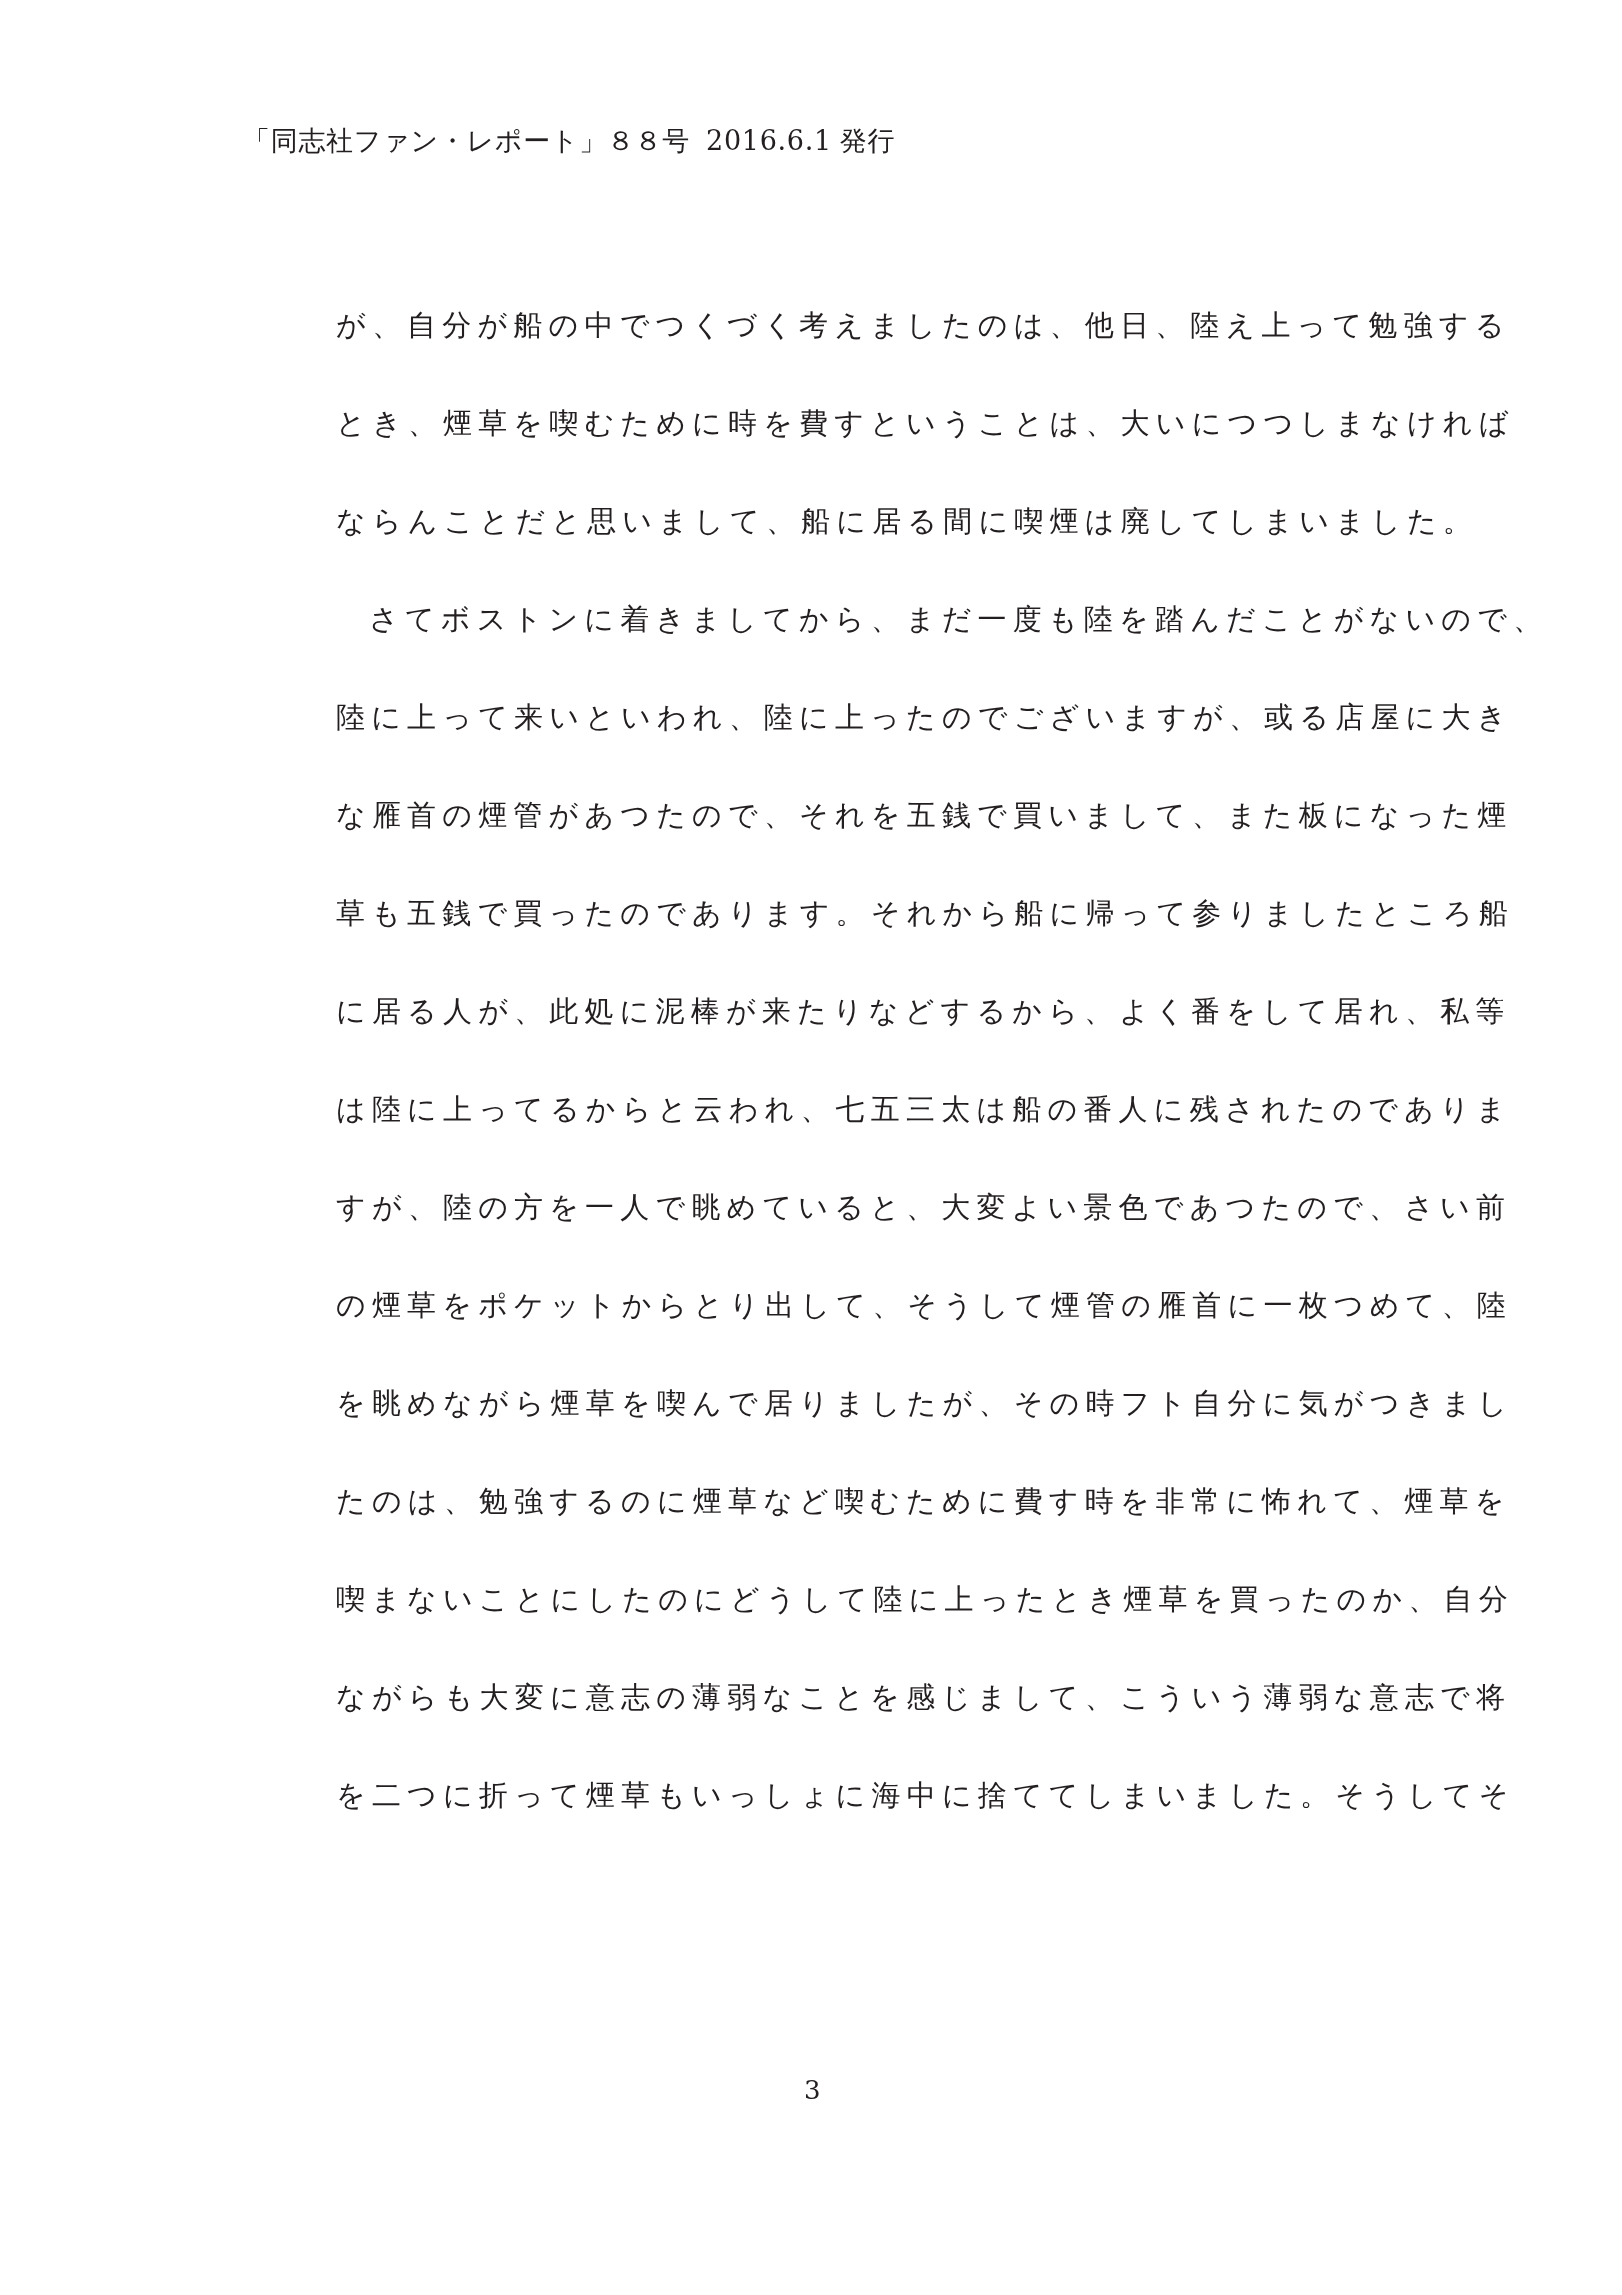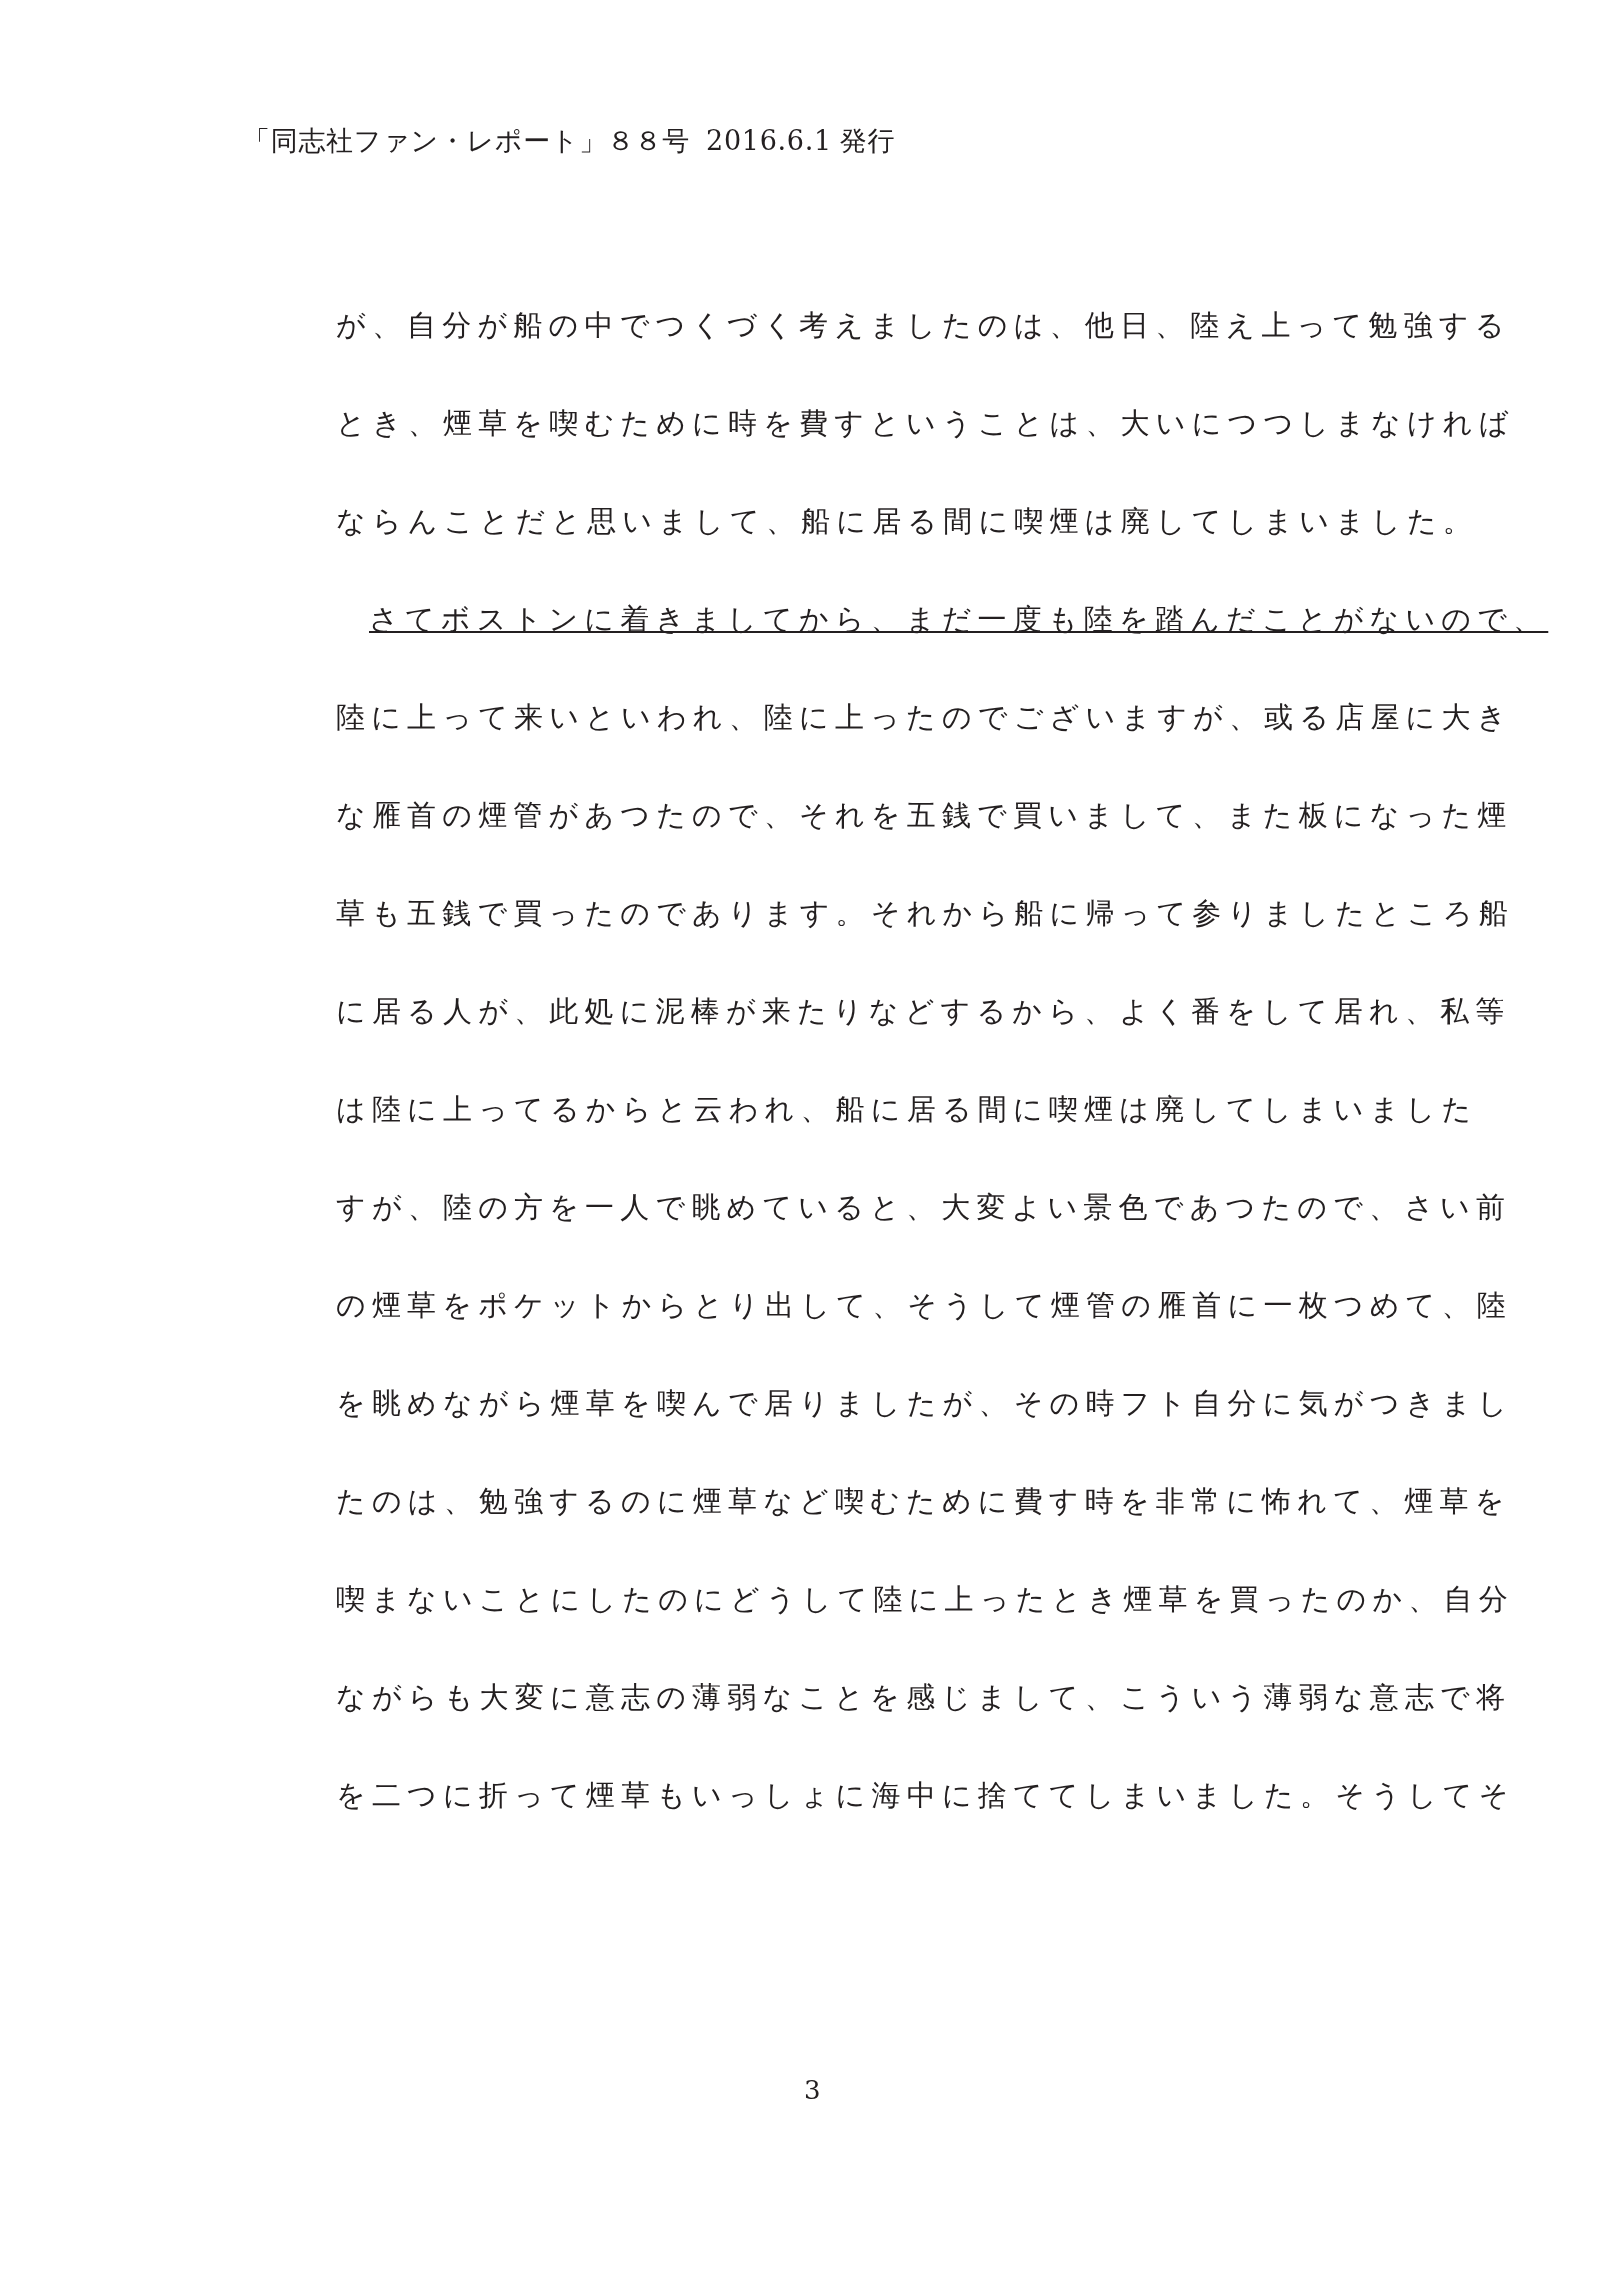--- a/index.html
+++ b/index.html
@@ -39,21 +39,20 @@
     .text-line {
       height: 98px;
       font-size: 29px;
       line-height: 59px;
       letter-spacing: 6.2px;
       white-space: nowrap;
       overflow: visible;
     }
     .text-line.indent {
       padding-left: 33px;
-      text-decoration: underline;
     }
     .end-mark {
       display: inline-block;
       width: 23.6px;
       height: 23.6px;
       background: #231f20;
       vertical-align: -1.3px;
       margin-left: 3.9px;
     }
     .page-number {
@@ -74,21 +73,21 @@
 
 <div class="body-text">
   <div class="text-line">が、自分が船の中でつくづく考えましたのは、他日、陸え上って勉強する</div>
   <div class="text-line">とき、煙草を喫むために時を費すということは、大いにつつしまなければ</div>
   <div class="text-line">ならんことだと思いまして、船に居る間に喫煙は廃してしまいました。</div>
   <div class="text-line indent">さてボストンに着きましてから、まだ一度も陸を踏んだことがないので、</div>
   <div class="text-line">陸に上って来いといわれ、陸に上ったのでございますが、或る店屋に大き</div>
   <div class="text-line">な雁首の煙管があつたので、それを五銭で買いまして、また板になった煙</div>
   <div class="text-line">草も五銭で買ったのであります。それから船に帰って参りましたところ船</div>
   <div class="text-line">に居る人が、此処に泥棒が来たりなどするから、よく番をして居れ、私等</div>
-  <div class="text-line">は陸に上ってるからと云われ、船に居る間に喫煙は廃してしまいました</div>
+  <div class="text-line">は陸に上ってるからと云われ、七五三太は船の番人に残されたのでありま</div>
   <div class="text-line">すが、陸の方を一人で眺めていると、大変よい景色であつたので、さい前</div>
   <div class="text-line">の煙草をポケットからとり出して、そうして煙管の雁首に一枚つめて、陸</div>
   <div class="text-line">を眺めながら煙草を喫んで居りましたが、その時フト自分に気がつきまし</div>
   <div class="text-line">たのは、勉強するのに煙草など喫むために費す時を非常に怖れて、煙草を</div>
   <div class="text-line">喫まないことにしたのにどうして陸に上ったとき煙草を買ったのか、自分</div>
   <div class="text-line">ながらも大変に意志の薄弱なことを感じまして、こういう薄弱な意志で将</div>
   <div class="text-line">を二つに折って煙草もいっしょに海中に捨ててしまいました。そうしてそ</div>
 </div>
 
 <div class="page-number">3</div>

